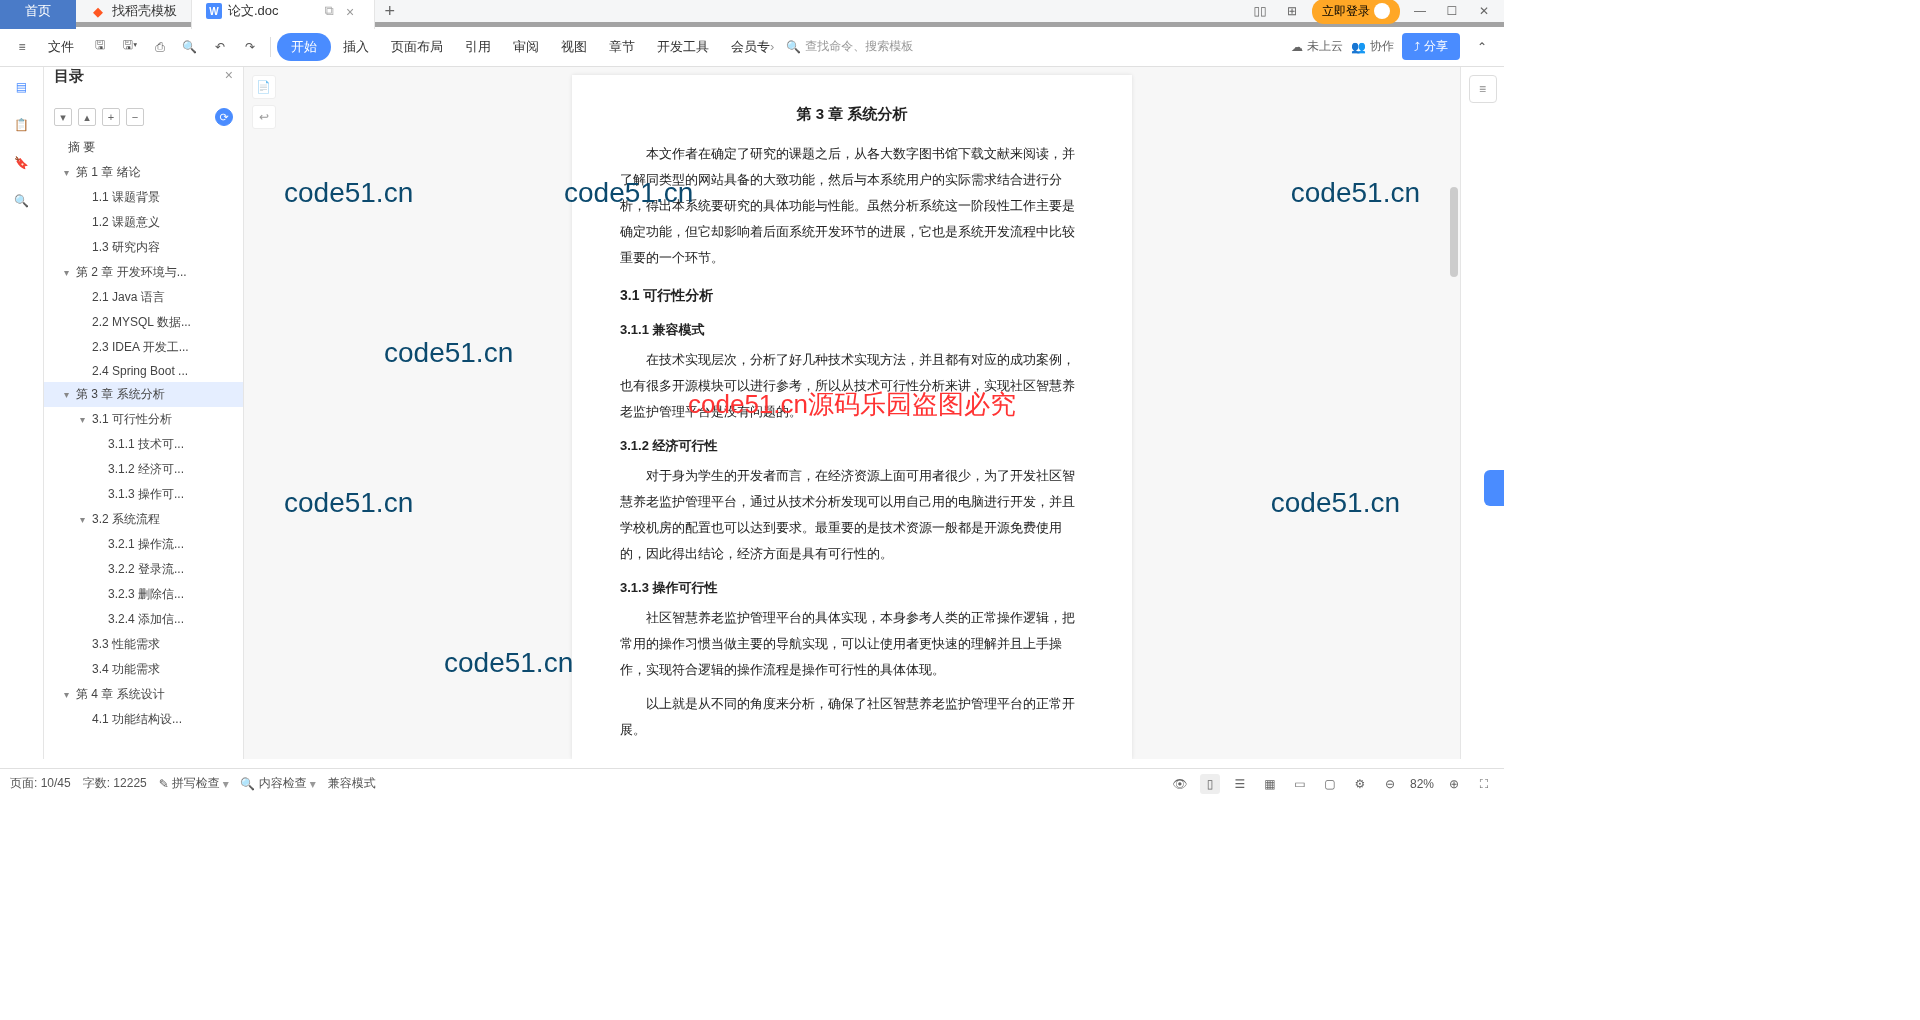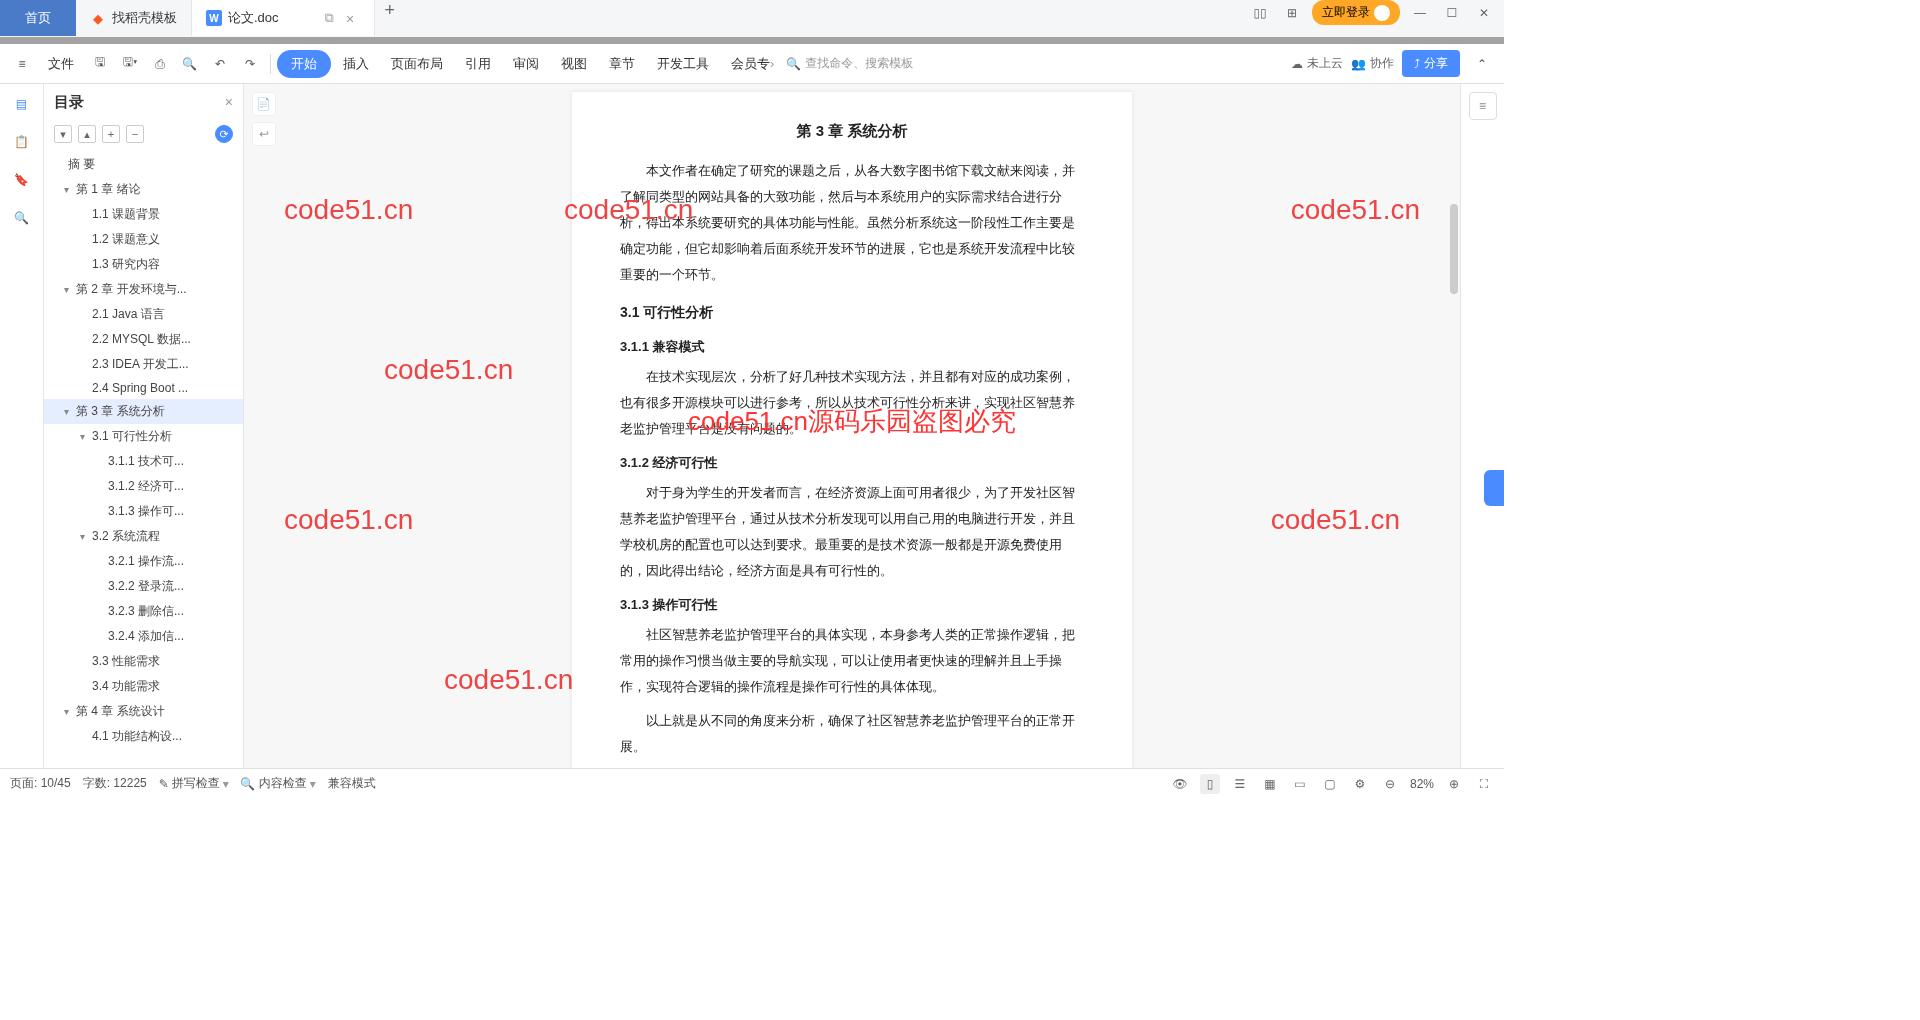--- a/index.html
+++ b/index.html
@@ -1,17 +1,17 @@
 <!DOCTYPE html>
 <html><head>
 <meta charset="utf-8">
 <style>
 *{margin:0;padding:0;box-sizing:border-box;font-family:"Microsoft YaHei",Arial,sans-serif}
 body{width:1504px;height:798px;background:#fff;overflow:hidden;position:relative;font-size:12px;color:#333}
-.titlebar{height:44px;background:#f5f6f7;display:flex;align-items:flex-start;border-bottom:7px solid #a3a3a3}
+.titlebar{height:27px;background:#f5f6f7;display:flex;align-items:center;border-bottom:5px solid #a3a3a3}
 .tab-home{width:76px;height:36px;background:#4a7bc8;color:#fff;display:flex;align-items:center;justify-content:center;font-size:13px}
 .tab{height:36px;padding:0 14px;display:flex;align-items:center;gap:6px;border-right:1px solid #e5e5e5;font-size:13px;position:relative}
 .tab.active{background:#fff}
 .tab-icon{width:16px;height:16px;display:inline-flex;align-items:center;justify-content:center}
 .tab-close{width:14px;height:14px;color:#999;font-size:14px;margin-left:6px}
 .tab-plus{width:30px;display:flex;align-items:center;justify-content:center;color:#666;font-size:18px}
 .winctrl{margin-left:auto;display:flex;align-items:center;gap:8px;padding-right:8px}
 .login-btn{background:#ffa726;color:#000000;padding:4px 10px;border-radius:12px;display:flex;align-items:center;gap:4px;font-size:12px}
 .winbtn{width:24px;height:24px;display:flex;align-items:center;justify-content:center;color:#666}
 .ribbon{height:40px;display:flex;align-items:center;border-bottom:1px solid #e0e0e0;padding:0 8px;gap:2px}
@@ -20,41 +20,41 @@
 .menu-item{padding:6px 10px;font-size:13px;color:#333;border-radius:4px}
 .menu-item.active{background:#4a8cff;color:#fff;border-radius:14px;padding:5px 14px}
 .ribbon-right{margin-left:auto;display:flex;align-items:center;gap:8px}
 .search-box{display:flex;align-items:center;gap:4px;color:#999;font-size:12px}
 .share-btn{background:#4a8cff;color:#fff;padding:5px 12px;border-radius:4px;display:flex;align-items:center;gap:4px;font-size:12px}
 .content{display:flex;height:calc(100% - 106px)}
 .leftbar{width:44px;border-right:1px solid #e5e5e5;display:flex;flex-direction:column;align-items:center;padding-top:8px;gap:14px}
 .leftbar-icon{width:24px;height:24px;display:flex;align-items:center;justify-content:center;color:#666}
 .leftbar-icon.active{color:#4a8cff}
 .outline{width:200px;border-right:1px solid #e5e5e5;display:flex;flex-direction:column}
-.outline-header{height:36px;display:flex;align-items:center;padding:0 10px;justify-content:space-between}
+.outline-header{height:36px;display:flex;align-items:flex-start;padding:0 10px;justify-content:space-between}
 .outline-title{font-size:15px;font-weight:bold}
 .outline-close{color:#999;font-size:14px}
 .outline-tools{height:28px;display:flex;align-items:center;padding:0 10px;gap:6px}
 .tool-btn{width:18px;height:18px;border:1px solid #ccc;display:flex;align-items:center;justify-content:center;font-size:11px;color:#666;border-radius:2px}
 .tool-btn.blue{background:#4a8cff;border-color:#4a8cff;color:#fff;border-radius:50%;margin-left:auto}
 .outline-list{flex:1;overflow-y:auto;padding:4px 0}
 .outline-item{padding:4px 8px;font-size:12px;color:#444;cursor:pointer;display:flex;align-items:center;white-space:nowrap;overflow:hidden;text-overflow:ellipsis}
 .outline-item.selected{background:#e5eeff}
 .outline-item .chev{width:12px;display:inline-block;color:#888;font-size:10px}
 .lvl0{padding-left:12px}
 .lvl1{padding-left:20px}
 .lvl2{padding-left:36px}
 .lvl3{padding-left:52px}
 .doc-area{flex:1;background:#f7f7f7;position:relative;display:flex;justify-content:center;overflow:hidden}
 .page{width:560px;background:#fff;margin-top:8px;padding:24px 48px;font-size:13px;line-height:2;color:#222;box-shadow:0 0 4px rgba(0,0,0,.1)}
 .chap-title{text-align:center;font-size:15px;font-weight:bold;margin-bottom:12px}
 .para{text-indent:2em;margin-bottom:8px}
 .h2{font-size:14px;font-weight:bold;margin:10px 0 6px}
 .h3{font-size:13px;font-weight:bold;margin:8px 0 4px}
-.watermark{position:absolute;color:#ef4444;font-size:28px;pointer-events:none;z-index:0}
+.watermark{position:absolute;color:#0c4a6e;font-size:28px;pointer-events:none;z-index:0}
 .redmark{position:absolute;color:#ff3333;font-size:26px;font-weight:500;pointer-events:none;z-index:5;left:50%;transform:translateX(-50%);top:320px}
 .rightpanel{width:44px;border-left:1px solid #e5e5e5;display:flex;flex-direction:column;align-items:center;padding-top:8px}
 .rpanel-icon{width:28px;height:28px;border:1px solid #ddd;border-radius:4px;display:flex;align-items:center;justify-content:center;color:#888;margin-bottom:8px}
 .statusbar{position:absolute;bottom:0;left:0;right:0;height:30px;border-top:1px solid #e0e0e0;display:flex;align-items:center;padding:0 10px;gap:12px;background:#fff;font-size:12px;color:#555}
 .status-right{margin-left:auto;display:flex;align-items:center;gap:10px}
 .sbicon{width:20px;height:20px;display:flex;align-items:center;justify-content:center;color:#666}
 .side-tab{position:absolute;right:0;top:470px;width:20px;height:36px;background:#4a8cff;border-radius:6px 0 0 6px}
 .doc-toolbar{position:absolute;left:8px;top:8px;display:flex;flex-direction:column;gap:6px}
 .doc-tool{width:24px;height:24px;display:flex;align-items:center;justify-content:center;color:#999;border:1px solid #eee;border-radius:3px;background:#fff}
 .scroll-track{position:absolute;right:2px;top:0;bottom:0;width:8px}

